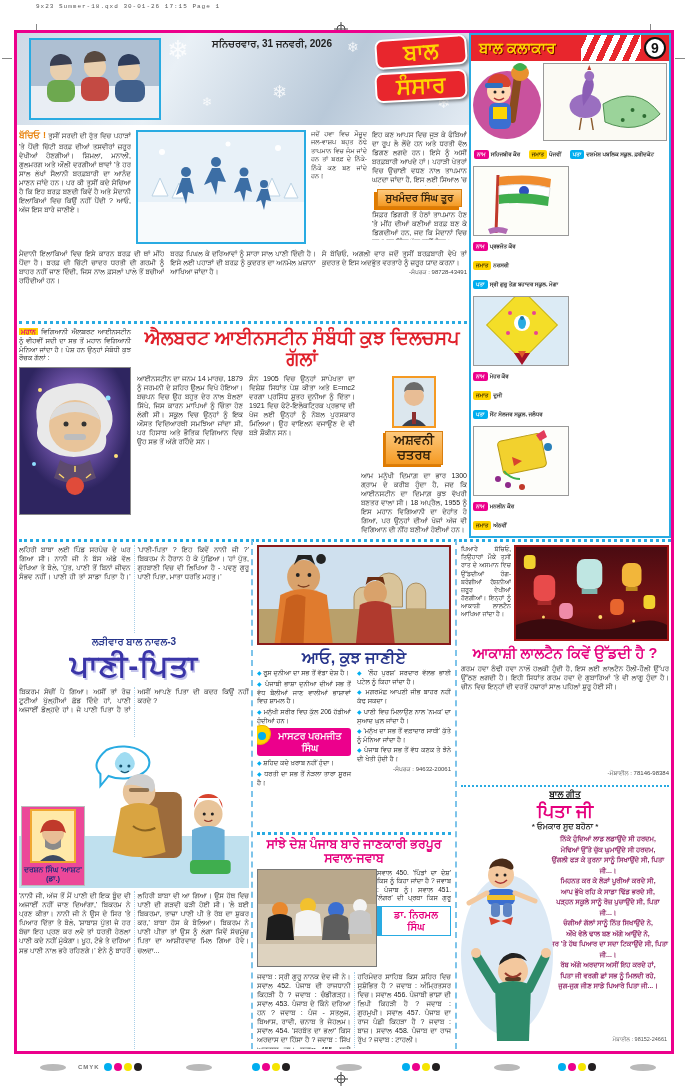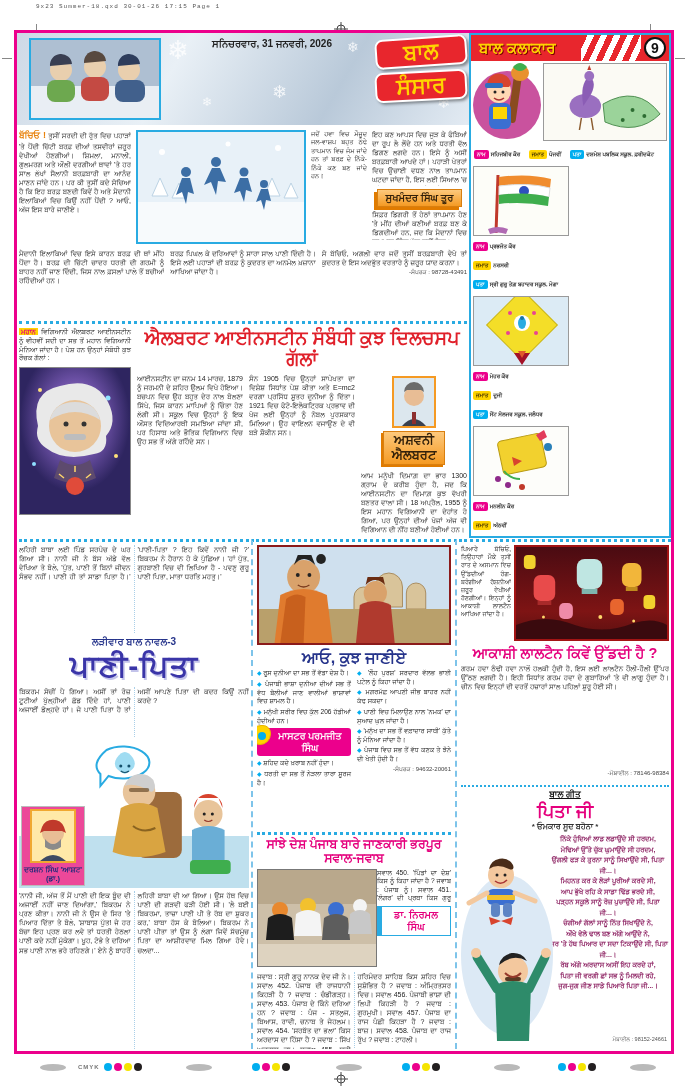--- a/index.html
+++ b/index.html
@@ -404,21 +404,21 @@
                   <svg viewBox="0 0 40 48" width="40" height="48" preserveAspectRatio="none">
                     <rect width="40" height="48" fill="#dce7ee"></rect>
                     <circle cx="20" cy="18" r="10" fill="#e8bd95"></circle>
                     <path d="M10 14 a10 10 0 0 1 20 0 l-3 -2 l-14 0z" fill="#6b6b6b"></path>
                     <path d="M8 48 q12 -14 24 0z" fill="#39404f"></path>
                     <rect x="18" y="34" width="4" height="12" fill="#8c2f2f"></rect>
                   </svg>
                 </div>
                 <div class="byline-orange sm">
                   <div>ਅਸ਼ਵਨੀ</div>
-                  <div>ਐਲਬਰਟ</div>
+                  <div>ਚਤਰਥ</div>
                 </div>
               </div>
               <div class="btxt" style="height:66px;">ਆਮ ਮਨੁੱਖੀ ਦਿਮਾਗ਼ ਦਾ ਭਾਰ 1300 ਗ੍ਰਾਮ ਦੇ ਕਰੀਬ ਹੁੰਦਾ ਹੈ, ਜਦ ਕਿ ਆਈਨਸਟੀਨ ਦਾ ਦਿਮਾਗ਼ ਕੁਝ ਵੱਖਰੀ ਬਣਤਰ ਵਾਲਾ ਸੀ। 18 ਅਪ੍ਰੈਲ, 1955 ਨੂੰ ਇਸ ਮਹਾਨ ਵਿਗਿਆਨੀ ਦਾ ਦੇਹਾਂਤ ਹੋ ਗਿਆ, ਪਰ ਉਨ੍ਹਾਂ ਦੀਆਂ ਖੋਜਾਂ ਅੱਜ ਵੀ ਵਿਗਿਆਨ ਦੀ ਨੀਂਹ ਬਣੀਆਂ ਹੋਈਆਂ ਹਨ।</div>
               <div class="contact-line">-ਮੋਬਾਈਲ : 62842-20595</div>
             </div>
           </div>
         </div>
       </div>
     </div>
 

